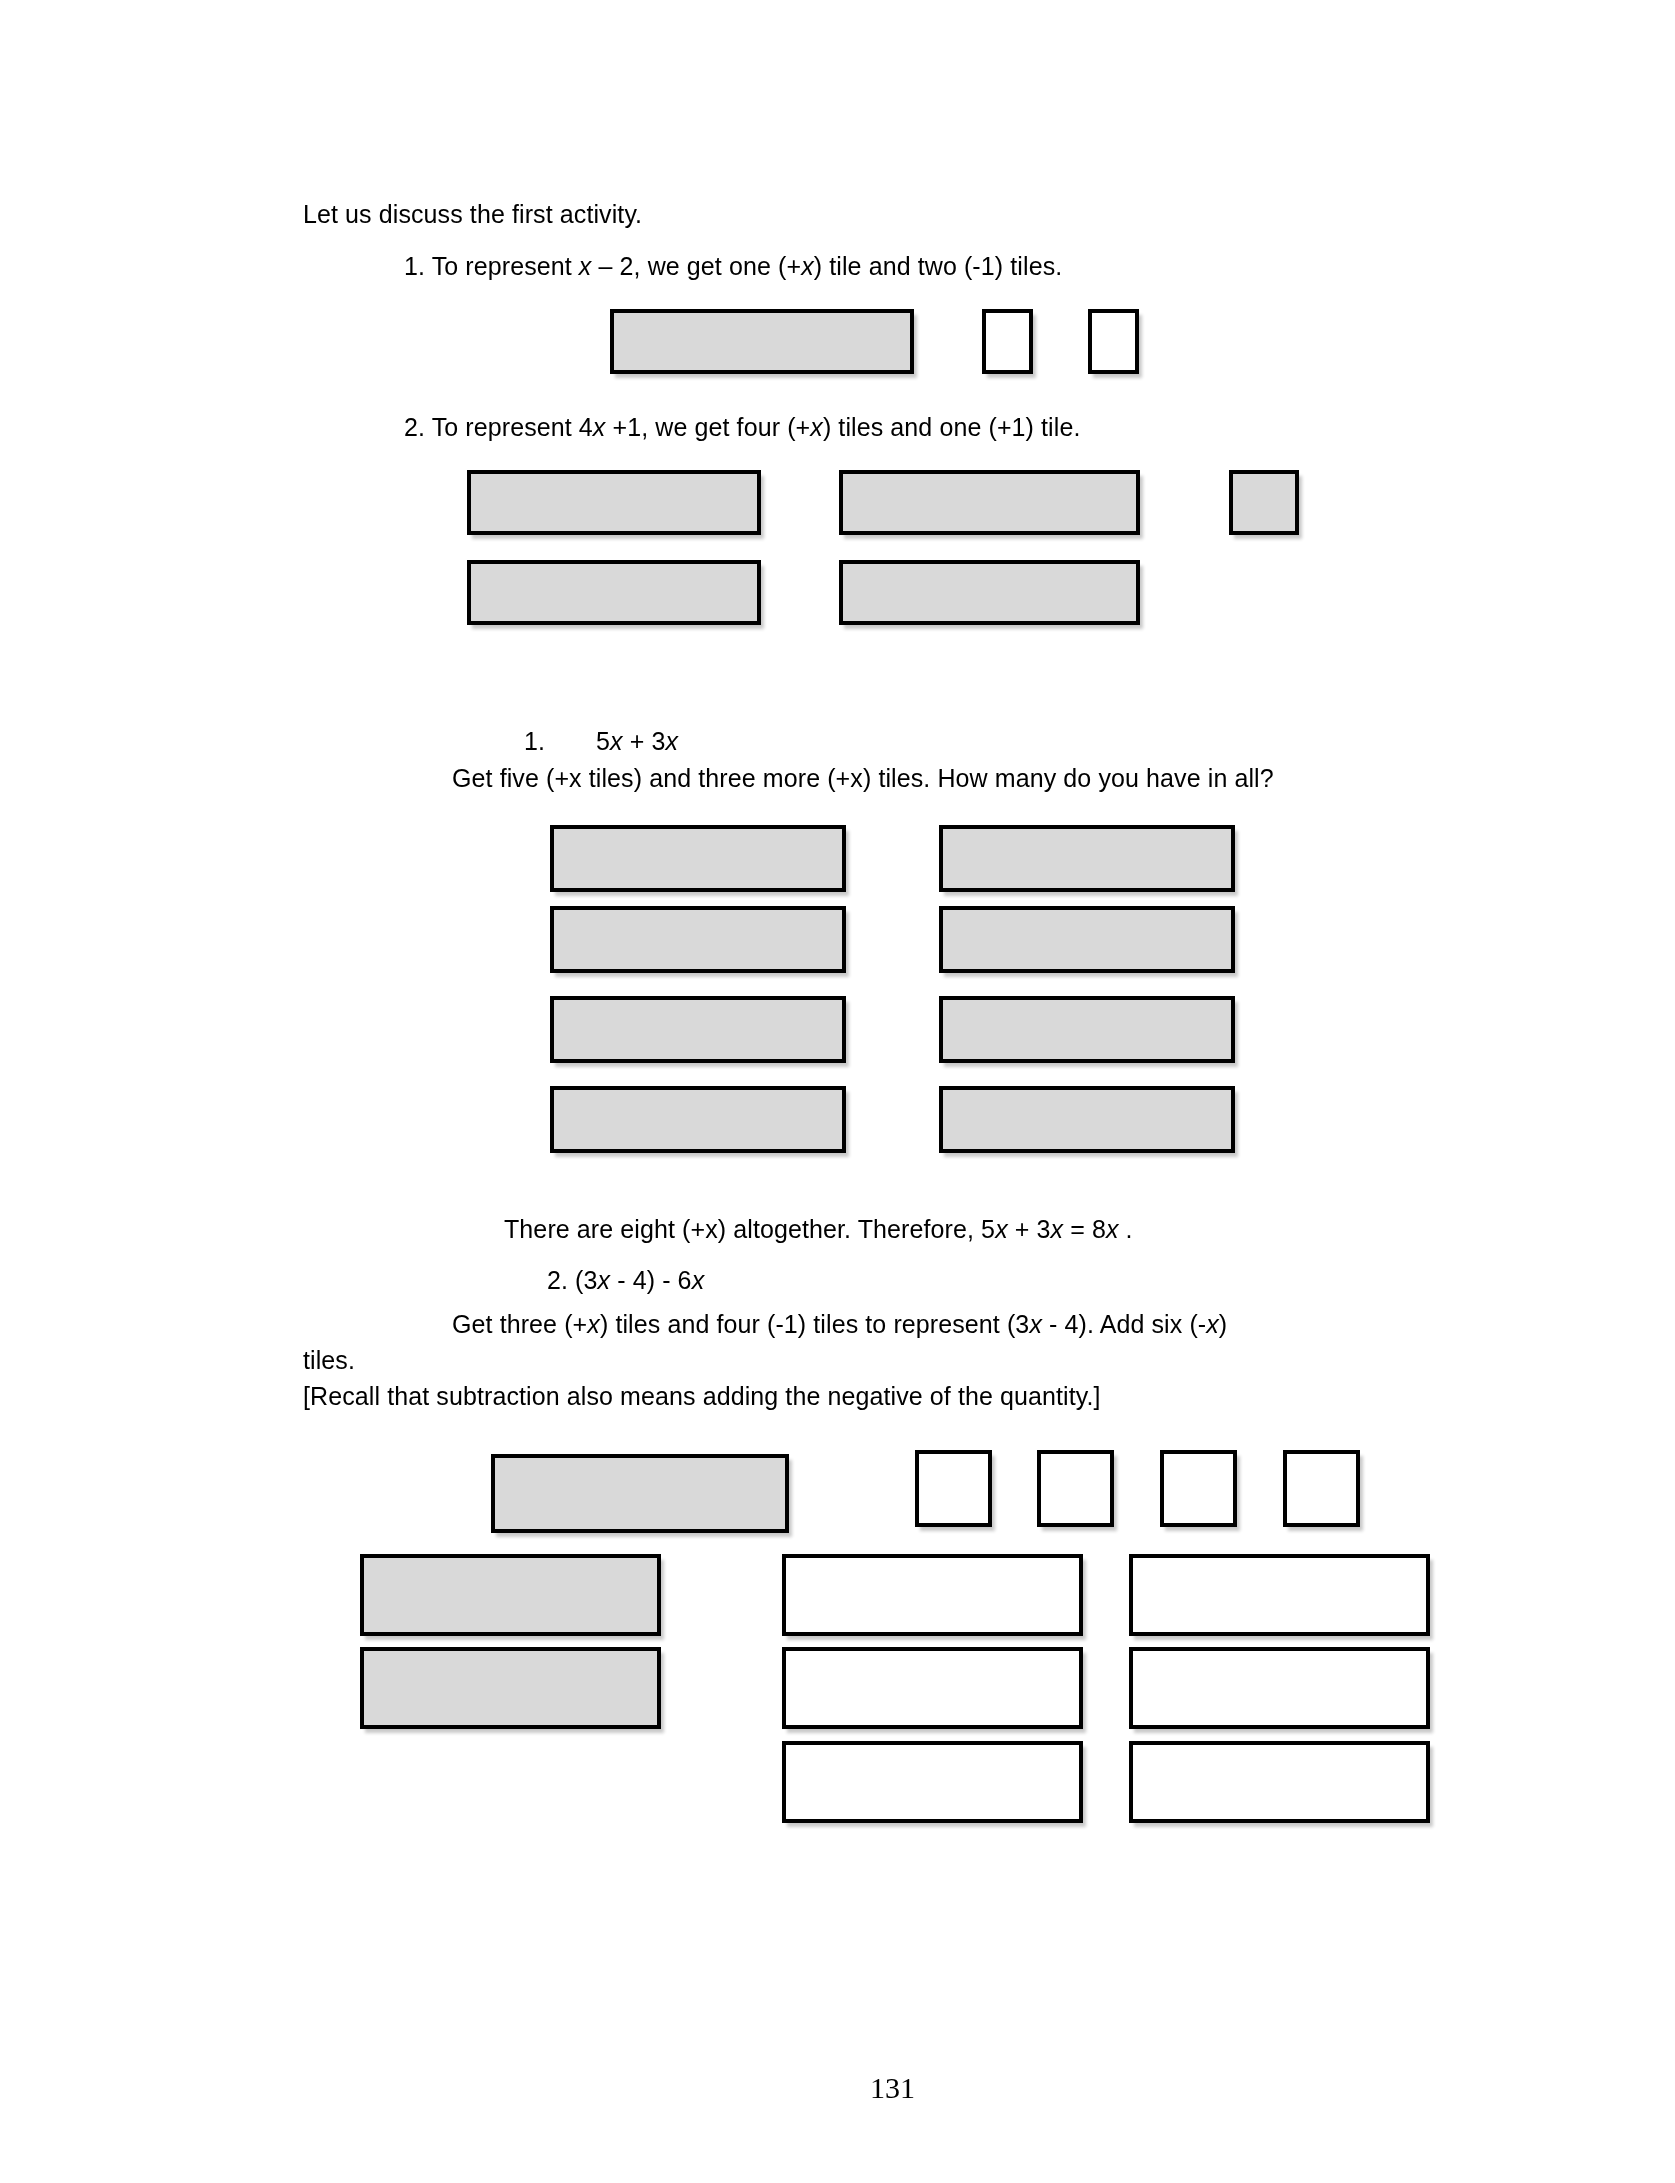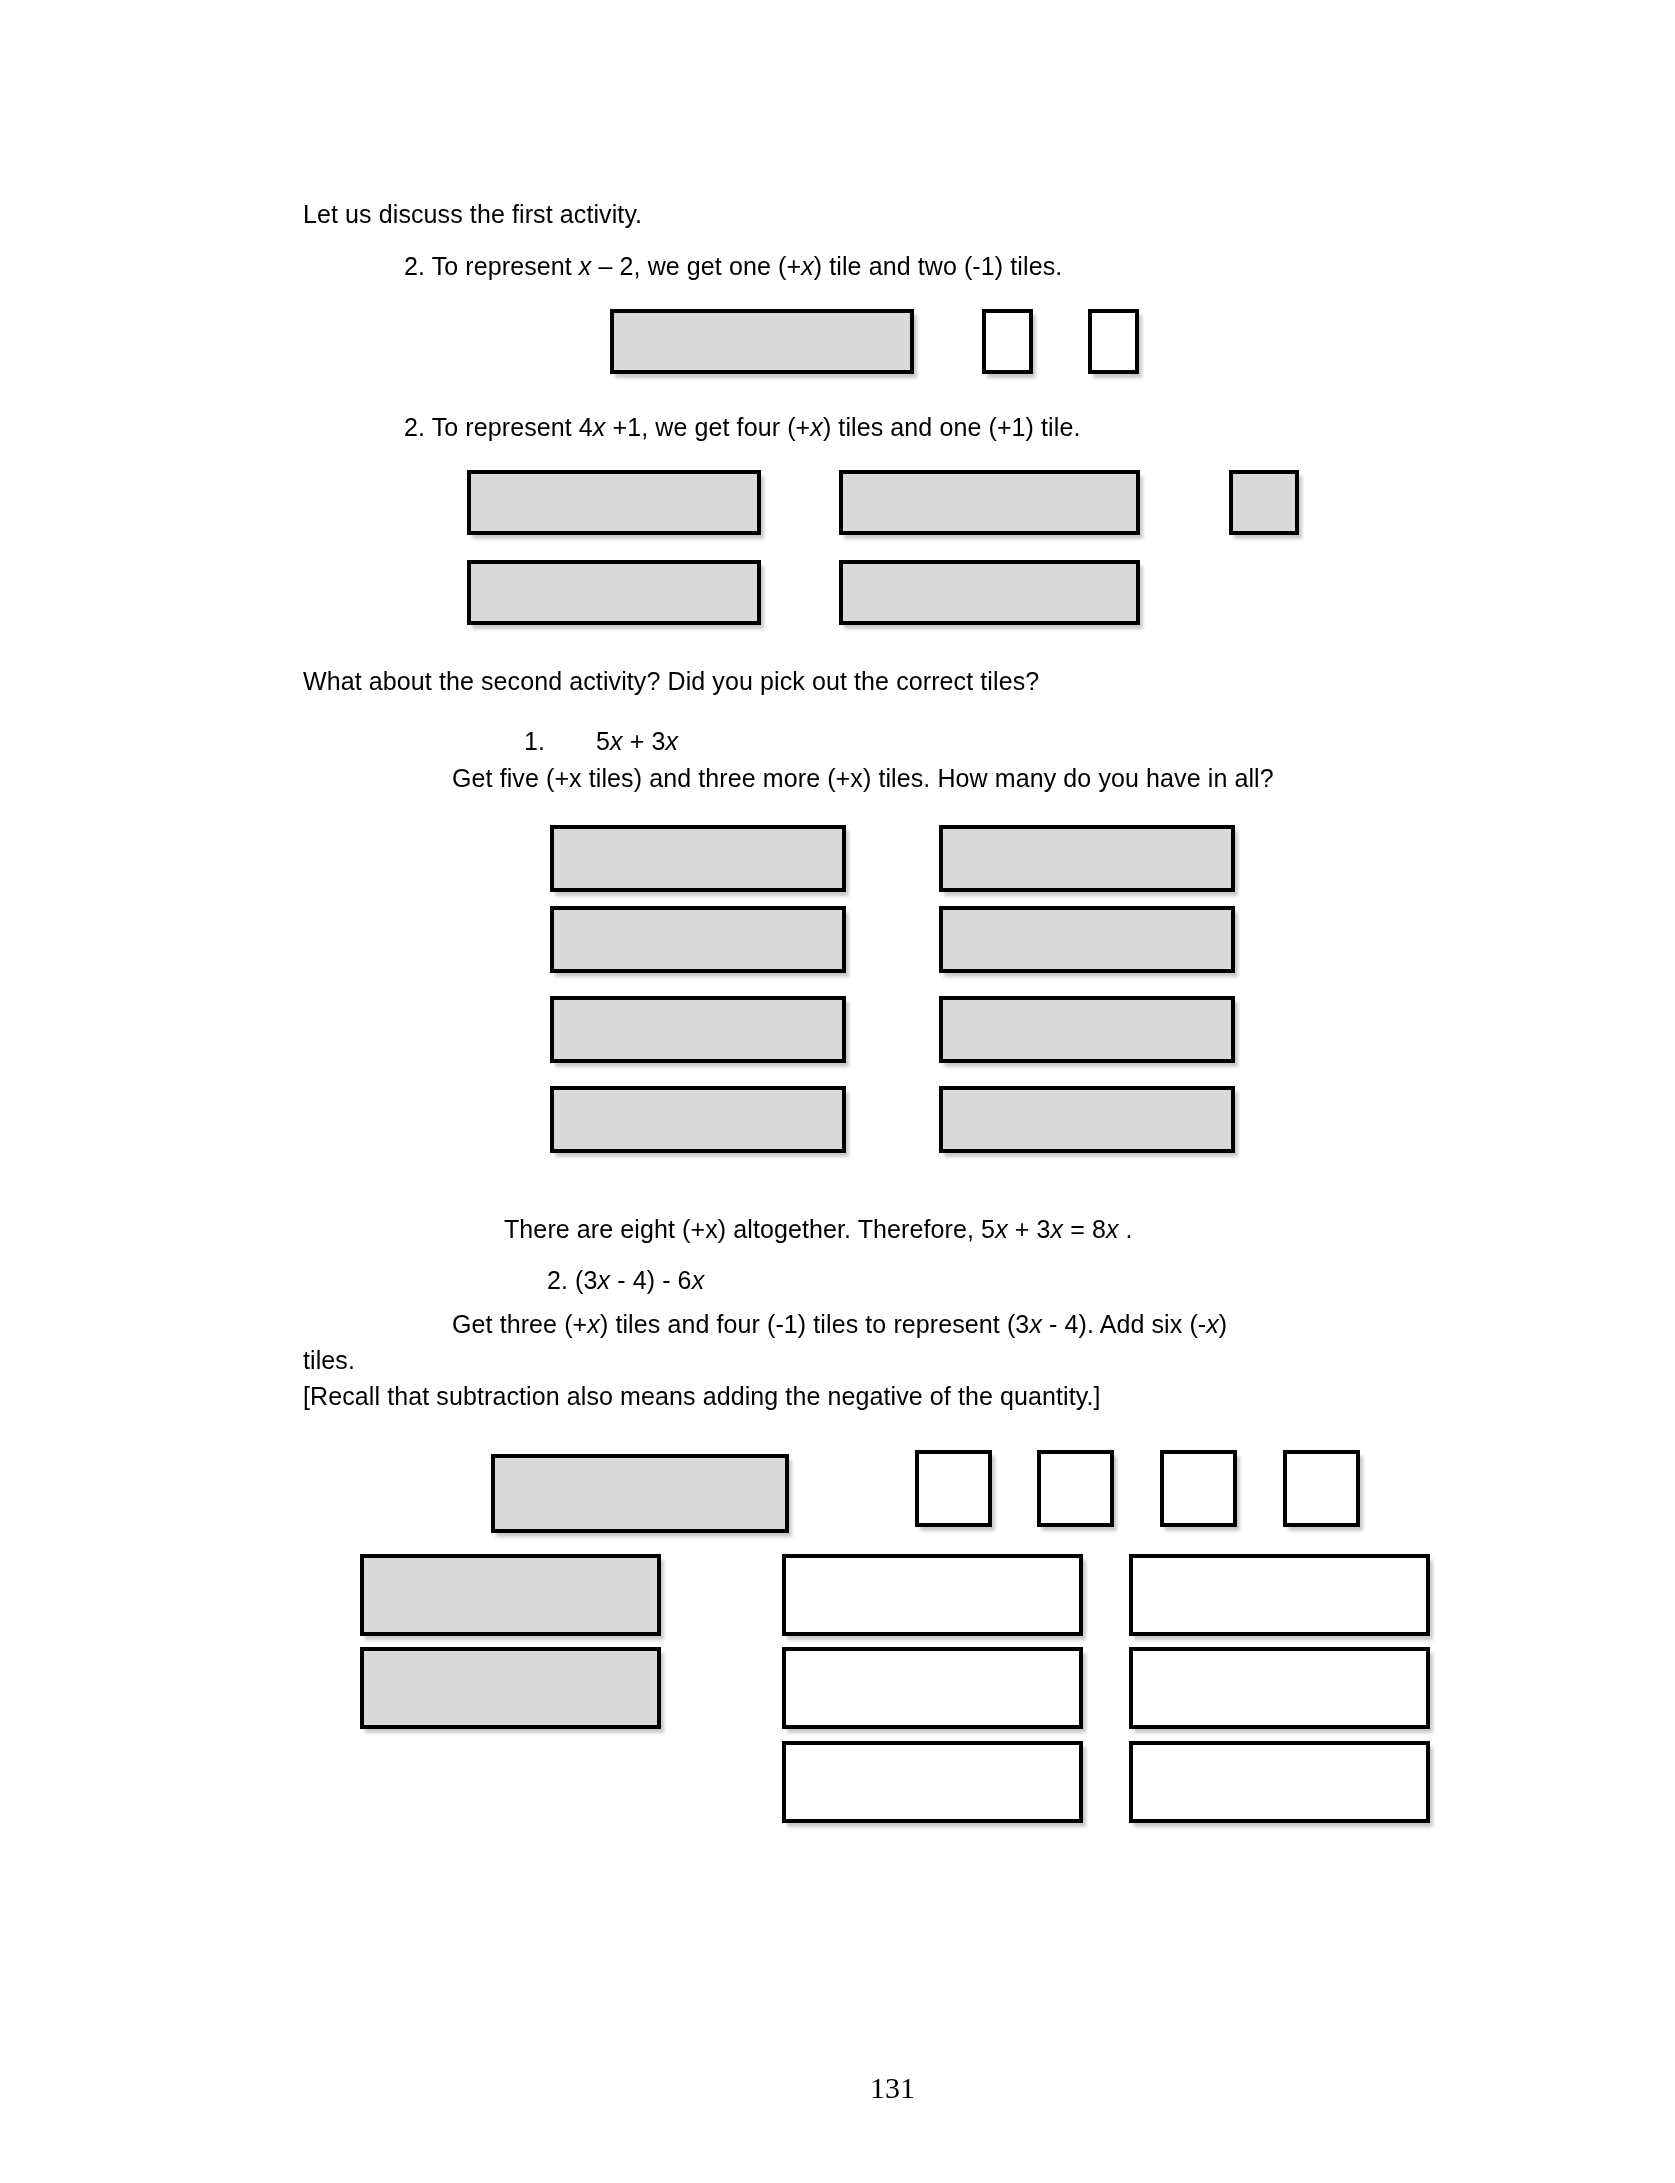--- a/index.html
+++ b/index.html
@@ -55,25 +55,24 @@
     color: #000;
   }
 </style>
 </head>
 <body>
 
 <div class="page">
 
   <div class="line" style="left:303px; top:196px;">Let us discuss the first activity.</div>
 
-  <div class="line" style="left:404px; top:248px;"><span>2. To represent </span><i>x</i><span> – 2, we get one (+</span><i>x</i><span>) tile and two (-1) tiles.</span></div>
+  <div class="line" style="left:404px; top:248px;"><span>1. To represent </span><i>x</i><span> – 2, we get one (+</span><i>x</i><span>) tile and two (-1) tiles.</span></div>
 
   <div class="line" style="left:404px; top:409px;"><span>2. To represent 4</span><i>x</i><span> +1, we get four (+</span><i>x</i><span>) tiles and one (+1) tile.</span></div>
 
-  <div class="line" style="left:303px; top:663px;">What about the second activity? Did you pick out the correct tiles?</div>
 
   <div class="line" style="left:524px; top:715px;margin-top:8px;"><span>1.</span><span style="display:inline-block;width:51px;"></span><span>5</span><i>x</i><span> + 3</span><i>x</i></div>
 
   <div class="line" style="left:452px; top:760px;">Get five (+x tiles) and three more (+x) tiles. How many do you have in all?</div>
 
   <div class="line" style="left:504px; top:1211px;"><span>There are eight (+x) altogether. Therefore,  5</span><i>x</i><span> + 3</span><i>x</i><span> = 8</span><i>x</i><span> .</span></div>
 
   <div class="line" style="left:507px; top:1262px;margin-left:40px;"><span>2.</span><span>  (3</span><i>x</i><span> - 4) - 6</span><i>x</i></div>
 
   <div class="line" style="left:452px; top:1306px;"><span>Get three (+</span><i>x</i><span>) tiles and four (-1) tiles to represent (3</span><i>x</i><span> - 4). Add six (-</span><i>x</i><span>)</span></div>

